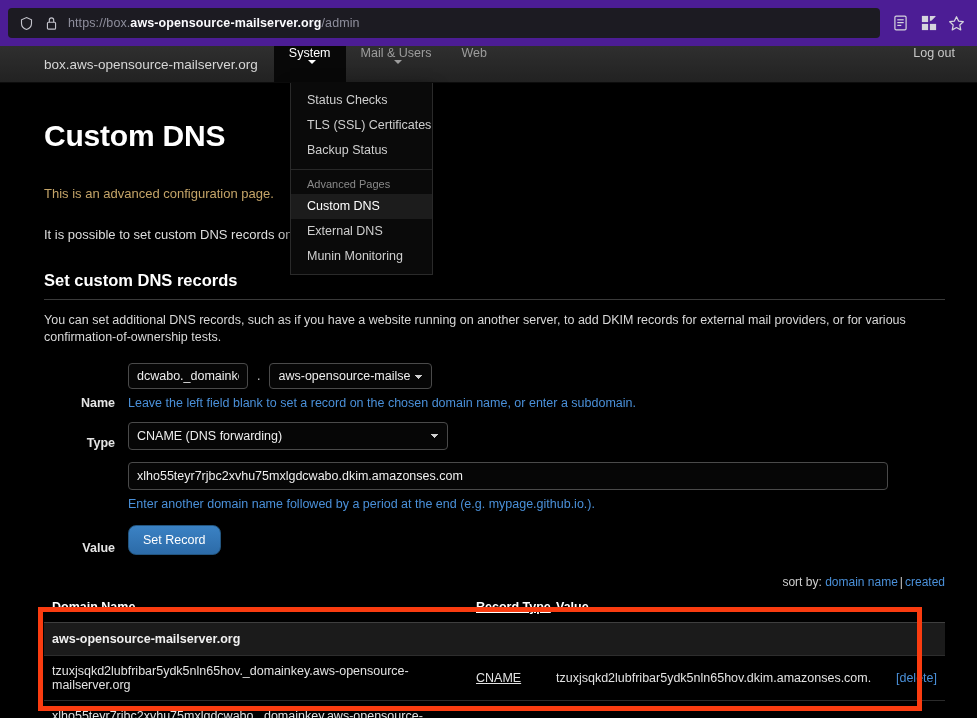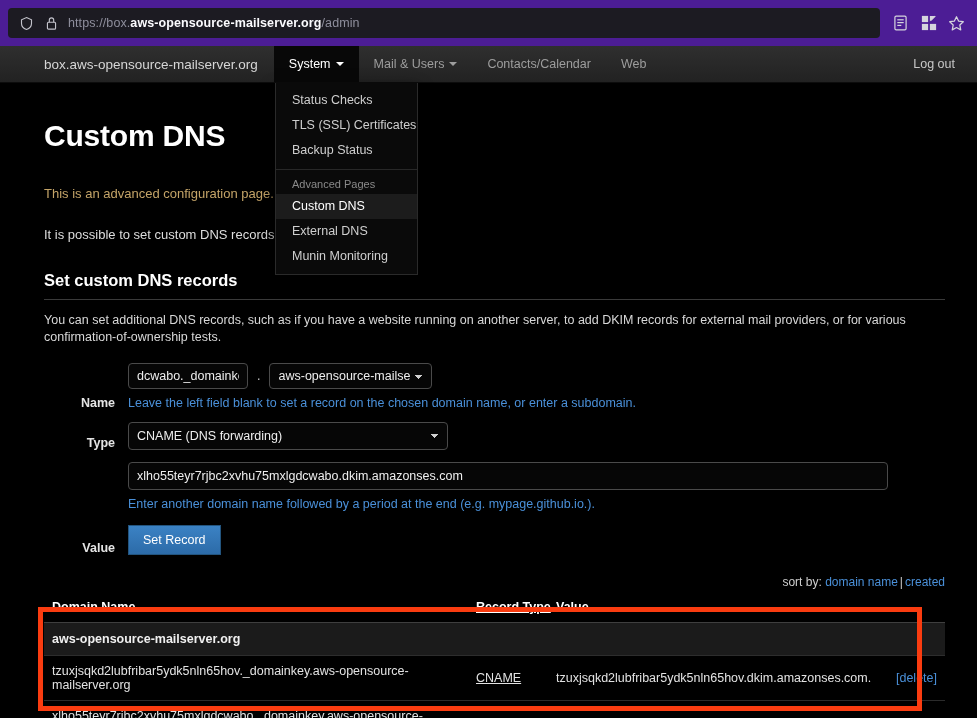--- a/index.html
+++ b/index.html
@@ -62,38 +62,39 @@
   }
   .nav-items { display: flex; align-items: stretch; }
   .nav-item {
     display: flex; align-items: center;
     padding: 0 15px;
     color: #9d9d9d;
     font-size: 12.5px;
     white-space: nowrap;
     cursor: pointer;
     text-decoration: none;
+    flex-direction: column;
   }
   .nav-item.active { background: #080808; color: #ffffff; }
   .caret {
     display: inline-block;
     width: 0; height: 0;
     margin-left: 5px;
     border-left: 4px solid transparent;
     border-right: 4px solid transparent;
     border-top: 4px solid currentColor;
     vertical-align: middle;
   }
   .nav-right { margin-left: auto; display: flex; align-items: stretch; }
   .nav-right .nav-item { padding-right: 22px; color: #c8c8c8; }
 
   
   .dropdown {
     position: absolute;
-    top: 37px; left: 275px;
+    top: 37px; left: 290px;
     width: 143px;
     background: #0a0a0a;
     border: 1px solid #2a2a2a;
     border-top: none;
     box-shadow: 0 6px 14px rgba(0,0,0,.75);
     padding: 5px 0;
     z-index: 60;
   }
   .dd-item {
     display: block;
@@ -196,21 +197,21 @@
   input.value-input { width: 760px; height: 28px; }
   .help {
     color: #4a90d9;
     font-size: 12.5px;
     margin-top: 7px;
   }
   .btn-primary {
     margin-top: 14px;
     background: linear-gradient(to bottom, #3b82c4 0%, #2c6ba8 100%);
     border: 1px solid #23557f;
-    border-radius: 0;
+    border-radius: 8px;
     color: #ffffff;
     font-family: "Liberation Sans", sans-serif;
     font-size: 12.5px;
     padding: 7px 14px;
     cursor: pointer;
   }
 
   
   .sortbar {
     text-align: right;
@@ -315,21 +316,20 @@
   <div class="brand">box.aws-opensource-mailserver.org</div>
   <div class="nav-items">
     <a class="nav-item active">
         <span>System</span>
         <span class="caret"></span>
       </a>
     <a class="nav-item">
         <span>Mail &amp; Users</span>
         <span class="caret"></span>
       </a>
-    <a class="nav-item">Contacts/Calendar</a>
     <a class="nav-item">Web</a>
   </div>
   <div class="nav-right">
     <a class="nav-item">Log out</a>
   </div>
 
   <div class="dropdown">
     <a class="dd-item">Status Checks</a>
     <a class="dd-item">TLS (SSL) Certificates</a>
     <a class="dd-item">Backup Status</a>

